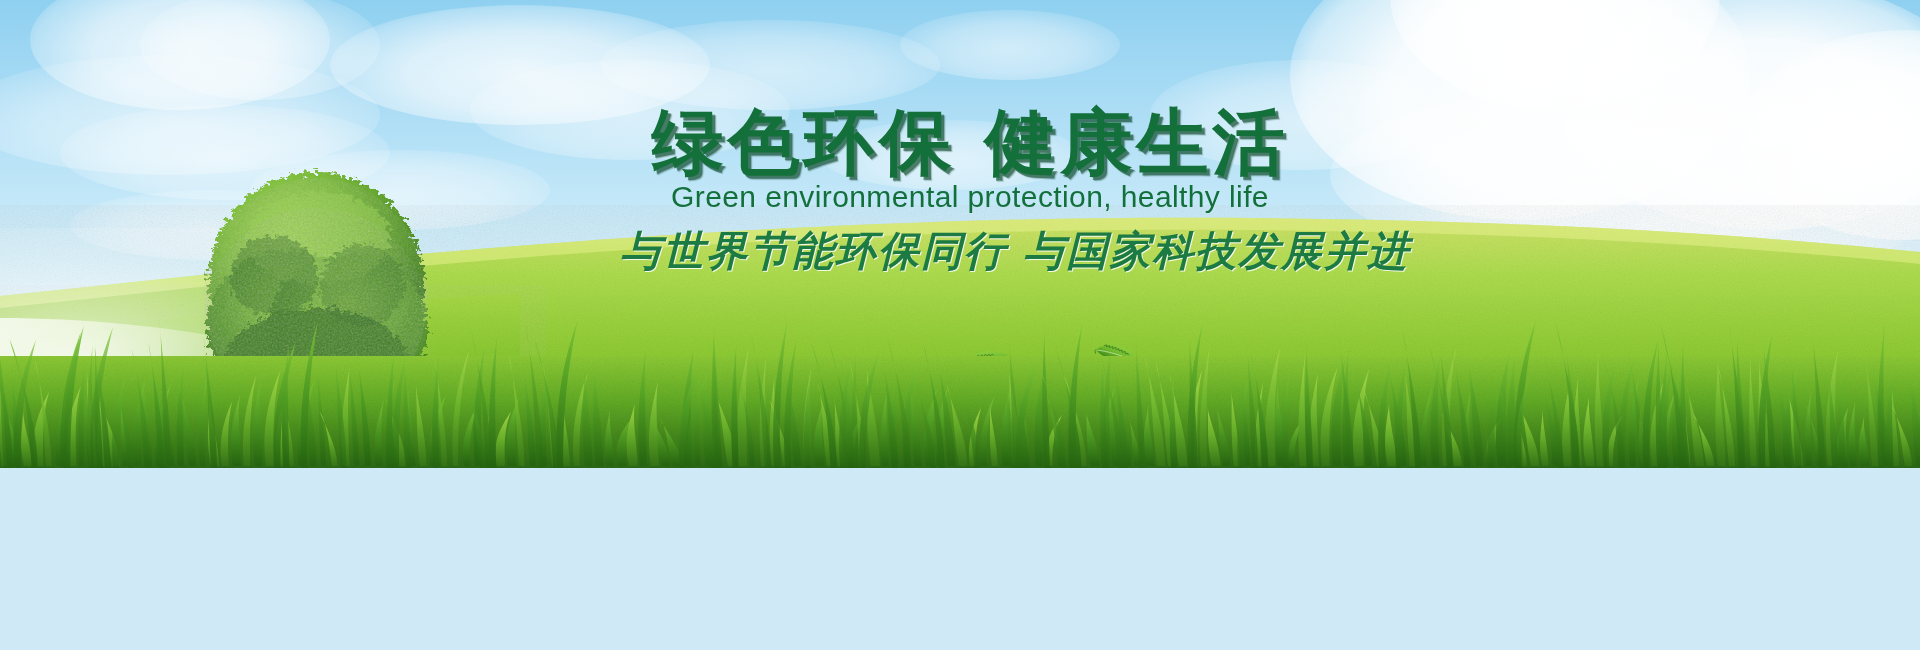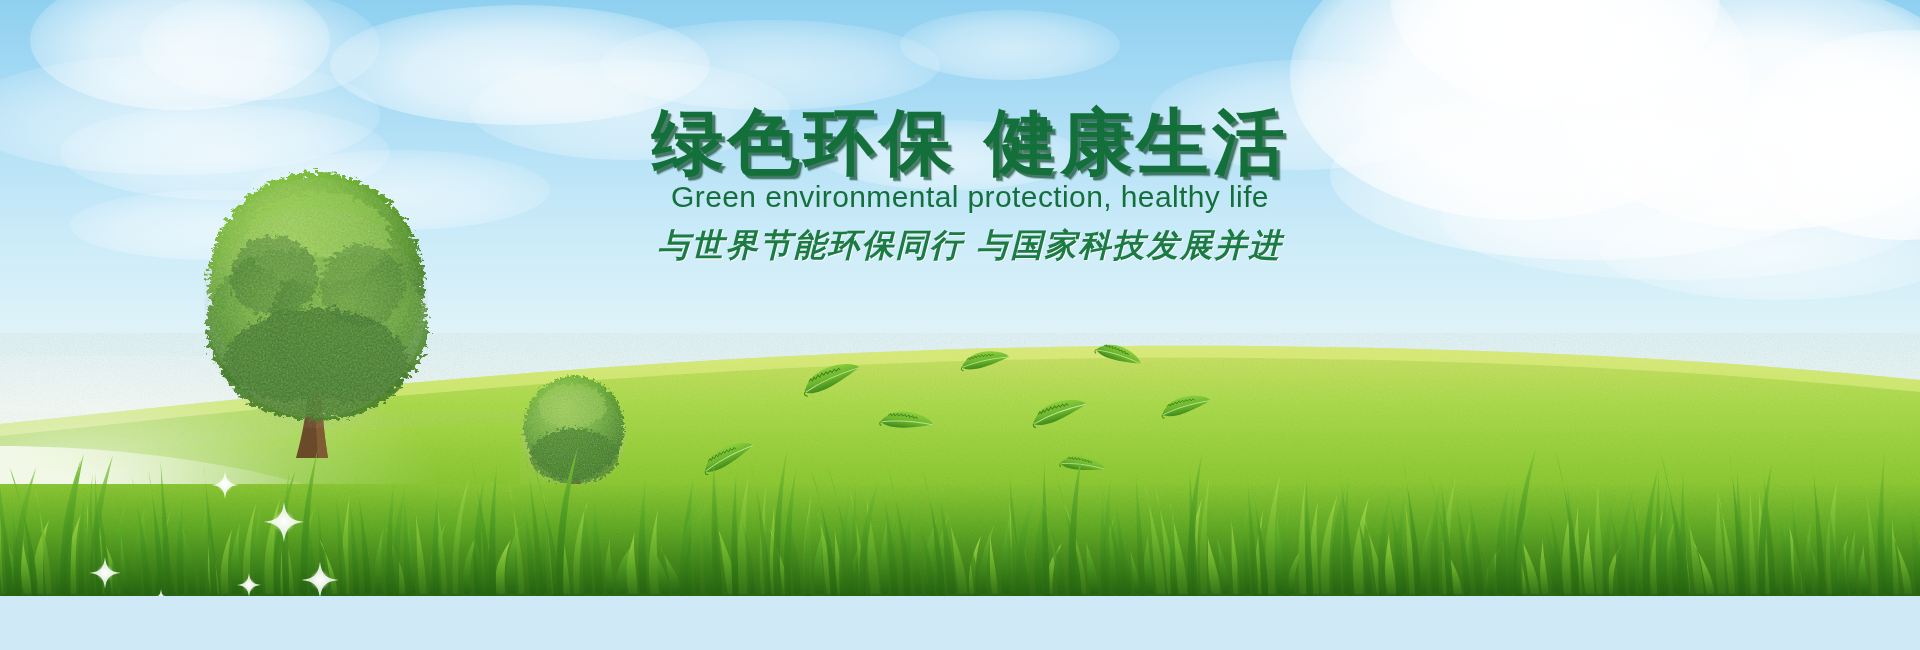--- a/index.html
+++ b/index.html
@@ -2,21 +2,21 @@
 <html><head>
 <meta charset="utf-8">
 <title>Green Environmental Protection Banner</title>
 <style>
   * { margin:0; padding:0; box-sizing:border-box; }
   html,body { width:1920px; height:650px; overflow:hidden; }
   body { font-family:"Liberation Sans", sans-serif; background:#cfe9f7; }
 
   #banner {
     position:relative;
-    width:1920px; height:596px;
+    width:1920px; height:468px;
     overflow:hidden;
   }
 
   
   .sky {
     position:absolute; left:0; top:0; width:1920px; height:470px;
     background:linear-gradient(180deg,
       #8fd0f0 0%,
       #a3d9f4 16%,
       #b9e3f7 34%,
@@ -93,21 +93,21 @@
     font-family:"Liberation Sans",sans-serif;
     font-size:30px;
     font-weight:400;
     color:#13703b;
     letter-spacing:0.4px;
     white-space:nowrap;
   }
   .tagline {
     margin-top:10px;
     font-family:"DejaVu Serif","Liberation Serif",serif;
-    font-size:32px;
+    font-size:41px;
     font-weight:bold;
     font-style:italic;
     color:#1c7a43;
     letter-spacing:2px;
     white-space:nowrap;
     text-shadow:1px 1px 0 rgba(255,255,255,0.85);
   }
 
   
   .sparkle { position:absolute; pointer-events:none; }

